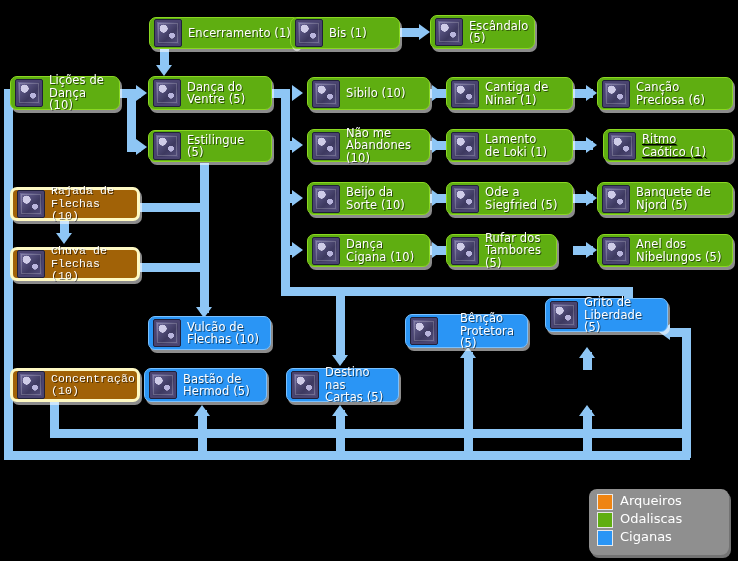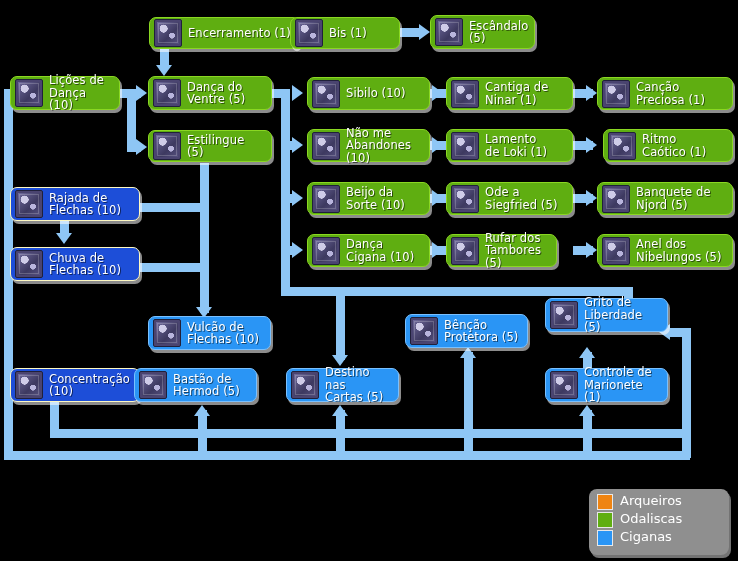--- a/index.html
+++ b/index.html
@@ -28,21 +28,21 @@
                radial-gradient(circle at 30% 30%, #cfcce8 0 18%, transparent 19%),
                radial-gradient(circle at 68% 62%, #b9b5dd 0 14%, transparent 15%),
                linear-gradient(135deg,#6f6a9c 0%,#3d3960 60%,#55507e 100%);}
   .node .ico .g2{position:absolute;left:3px;top:3px;right:3px;bottom:3px;
              border:1px solid rgba(255,255,255,.20);}
   .node .lbl{font-size:11.5px;line-height:12.5px;color:#fff;
              text-shadow:1px 1px 0 rgba(0,0,0,.55);
              white-space:pre-line;font-weight:400;letter-spacing:.1px;}
 
   .node.odaliscas{background:#5fae11;border:1px solid #8ad722;}
-  .node.arqueiros{background:#1d4ed8;border:1px solid #fef9c3;}
+  .node.arqueiros{background:#a16207;border:3px solid #fef9c3;font-family:Liberation Mono, monospace;}
   .node.ciganas  {background:#2a95f5;border:1px solid #79c0ff;}
 
   
   #legend{position:absolute;left:589px;top:489px;width:140px;height:66px;
           background:#8f8f8f;border-radius:8px;
           box-shadow:2px 3px 0 rgba(255,255,255,.45);
           padding:5px 8px;box-sizing:border-box;}
   .lg-row{display:flex;align-items:flex-start;height:18px;}
   .lg-sw{width:14px;height:14px;margin-right:7px;border:1px solid #e8e8e8;flex:0 0 14px;}
   .lg-tx{font-size:13px;color:#fff;line-height:14px;}
@@ -199,40 +199,40 @@
       </span>
     <span class="lbl">Cantiga de
 Ninar (1)</span>
   </div>
   <div class="node odaliscas" style="left:597px;top:77px;width:136px;height:33px;">
     <span class="ico">
         <span class="g1"></span>
         <span class="g2"></span>
       </span>
     <span class="lbl">Canção
-Preciosa (1)</span>
+Preciosa (6)</span>
   </div>
 
   <div class="node odaliscas" style="left:307px;top:129px;width:123px;height:33px;">
     <span class="ico">
         <span class="g1"></span>
         <span class="g2"></span>
       </span>
     <span class="lbl">Não me
 Abandones (10)</span>
   </div>
   <div class="node odaliscas" style="left:446px;top:129px;width:127px;height:33px;">
     <span class="ico">
         <span class="g1"></span>
         <span class="g2"></span>
       </span>
     <span class="lbl">Lamento
 de Loki (1)</span>
   </div>
-  <div class="node odaliscas" style="left:603px;top:129px;width:130px;height:33px;">
+  <div class="node odaliscas" style="left:603px;top:129px;width:130px;height:33px;text-decoration:underline;">
     <span class="ico">
         <span class="g1"></span>
         <span class="g2"></span>
       </span>
     <span class="lbl">Ritmo
 Caótico (1)</span>
   </div>
 
   <div class="node odaliscas" style="left:307px;top:182px;width:123px;height:33px;">
     <span class="ico">
@@ -310,59 +310,51 @@
   </div>
 
   <div class="node ciganas" style="left:148px;top:316px;width:123px;height:34px;">
     <span class="ico">
         <span class="g1"></span>
         <span class="g2"></span>
       </span>
     <span class="lbl">Vulcão de
 Flechas (10)</span>
   </div>
-  <div class="node ciganas" style="left:134px;top:368px;width:123px;height:34px;">
+  <div class="node ciganas" style="left:144px;top:368px;width:123px;height:34px;">
     <span class="ico">
         <span class="g1"></span>
         <span class="g2"></span>
       </span>
     <span class="lbl">Bastão de
 Hermod (5)</span>
   </div>
   <div class="node ciganas" style="left:286px;top:368px;width:113px;height:34px;">
     <span class="ico">
         <span class="g1"></span>
         <span class="g2"></span>
       </span>
     <span class="lbl">Destino nas
 Cartas (5)</span>
   </div>
-  <div class="node ciganas" style="left:405px;top:314px;width:123px;height:34px;">
+  <div class="node ciganas" style="left:405px;top:314px;width:123px;height:34px;gap:16px;">
     <span class="ico">
         <span class="g1"></span>
         <span class="g2"></span>
       </span>
     <span class="lbl">Bênção
 Protetora (5)</span>
   </div>
   <div class="node ciganas" style="left:545px;top:298px;width:123px;height:34px;">
     <span class="ico">
         <span class="g1"></span>
         <span class="g2"></span>
       </span>
     <span class="lbl">Grito de
 Liberdade (5)</span>
-  </div>
-  <div class="node ciganas" style="left:545px;top:368px;width:123px;height:34px;">
-    <span class="ico">
-        <span class="g1"></span>
-        <span class="g2"></span>
-      </span>
-    <span class="lbl">Controle de
-Marionete (1)</span>
   </div>
 
   <div id="legend">
     <div class="lg-row">
       <span class="lg-sw" style="background:#ef8412;"></span>
       <span class="lg-tx">Arqueiros</span>
     </div>
     <div class="lg-row">
       <span class="lg-sw" style="background:#5fae11;"></span>
       <span class="lg-tx">Odaliscas</span>

